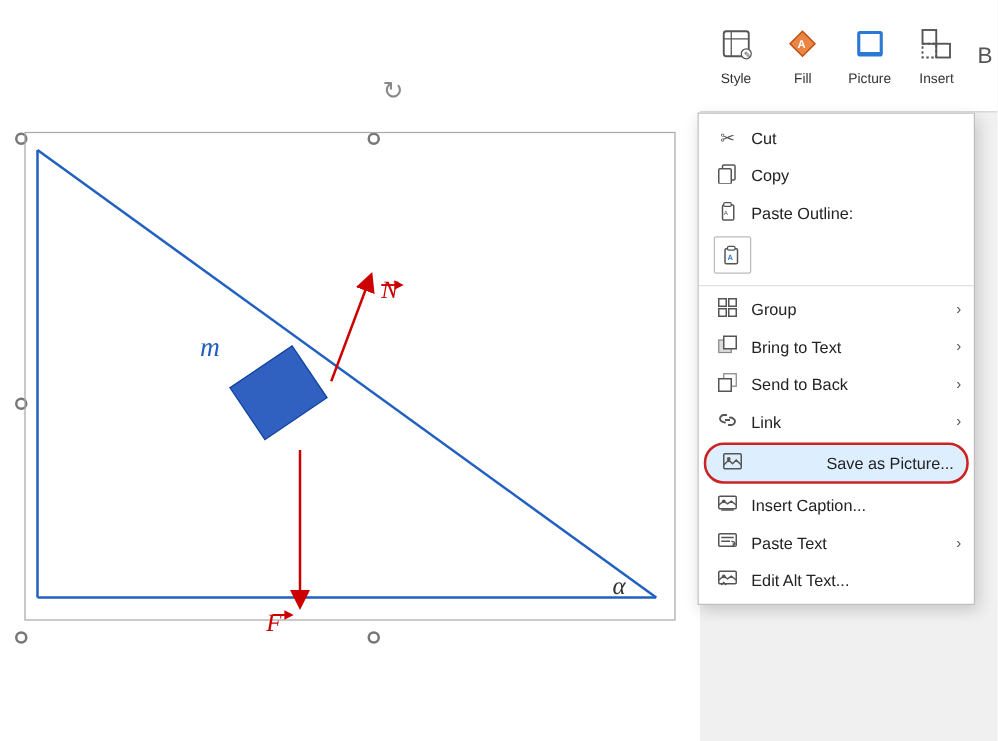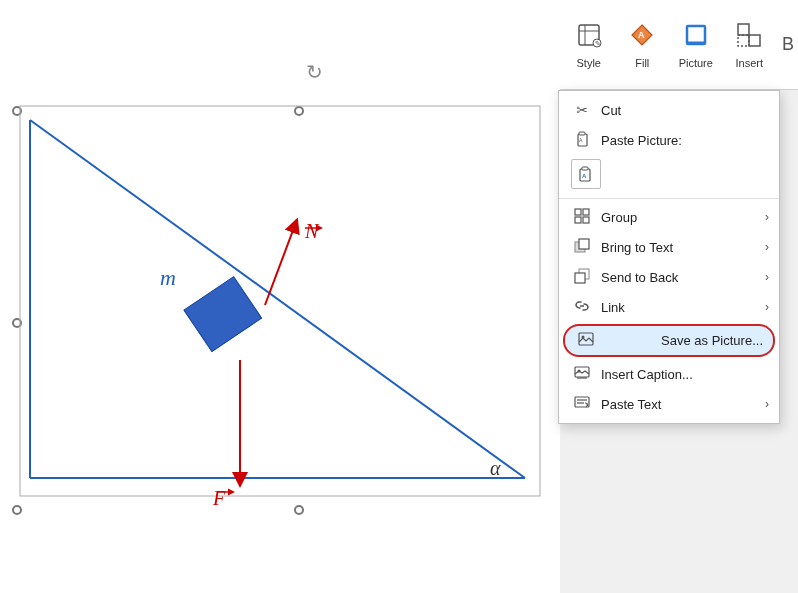--- a/index.html
+++ b/index.html
@@ -249,30 +249,39 @@
   <div style="font-size:18px;color:#555;padding-left:4px;">B</div>
 </div>
 
 <div class="context-menu">
 
   <div class="menu-item">
     <span class="menu-icon">✂</span>
     <span>Cut</span>
   </div>
 
+  <div class="menu-item">
+    <span class="menu-icon">
+      <svg width="16" height="16" viewBox="0 0 16 16">
+        <rect x="4" y="1" width="10" height="12" rx="1" fill="none" stroke="#555" stroke-width="1.2"></rect>
+        <rect x="1" y="4" width="10" height="12" rx="1" fill="white" stroke="#555" stroke-width="1.2"></rect>
+      </svg>
+    </span>
+    <span>Copy</span>
+  </div>
 
   <div class="menu-item" style="cursor:default;">
     <span class="menu-icon">
       <svg width="16" height="16" viewBox="0 0 16 16">
         <rect x="4" y="3" width="9" height="12" rx="1" fill="none" stroke="#555" stroke-width="1.2"></rect>
         <rect x="5" y="1" width="6" height="3" rx="1" fill="white" stroke="#555" stroke-width="1"></rect>
         <text x="5" y="11" font-size="5" fill="#555">A</text>
       </svg>
     </span>
-    <span>Paste Picture:</span>
+    <span>Paste Outline:</span>
   </div>
   <div class="paste-options-row">
     <div class="paste-icon-box">
       <svg width="18" height="18" viewBox="0 0 18 18">
         <rect x="3" y="4" width="10" height="12" rx="1" fill="none" stroke="#555" stroke-width="1.2"></rect>
         <rect x="5" y="2" width="6" height="3" rx="1" fill="white" stroke="#555" stroke-width="1"></rect>
         <text x="5" y="13" font-size="6" fill="#2b79d3" font-weight="bold">A</text>
       </svg>
     </div>
   </div>
@@ -355,14 +364,25 @@
         <rect x="1" y="2" width="14" height="10" rx="1" fill="none" stroke="#555" stroke-width="1.2"></rect>
         <line x1="3" y1="5" x2="13" y2="5" stroke="#555" stroke-width="1.2"></line>
         <line x1="3" y1="8" x2="10" y2="8" stroke="#555" stroke-width="1.2"></line>
         <path d="M11 8 Q14 8 14 10 L12 10 M14 10 L12 12" fill="none" stroke="#555" stroke-width="1"></path>
       </svg>
     </span>
     <span>Paste Text</span>
     <span class="arrow">›</span>
   </div>
 
+  <div class="menu-item">
+    <span class="menu-icon">
+      <svg width="16" height="16" viewBox="0 0 16 16">
+        <rect x="1" y="2" width="14" height="10" rx="1" fill="none" stroke="#555" stroke-width="1.2"></rect>
+        <circle cx="5" cy="6" r="1.5" fill="#555"></circle>
+        <path d="M1 9 L5 6 L8 8 L11 6 L15 9" fill="none" stroke="#555" stroke-width="1.2"></path>
+        <path d="M3 13 L5 11 L7 13" fill="none" stroke="#555" stroke-width="1.2"></path>
+      </svg>
+    </span>
+    <span>Edit Alt Text...</span>
+  </div>
 
 </div>
 
 </body></html>

